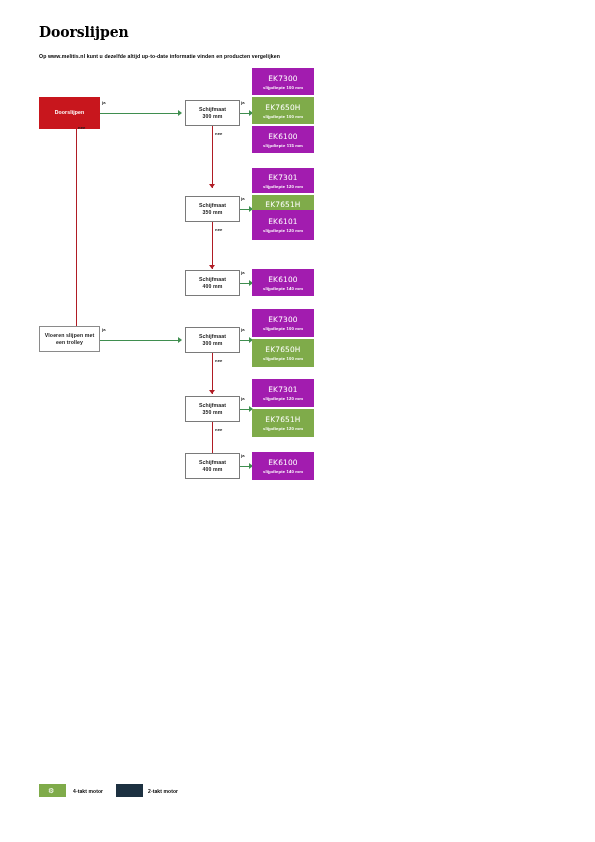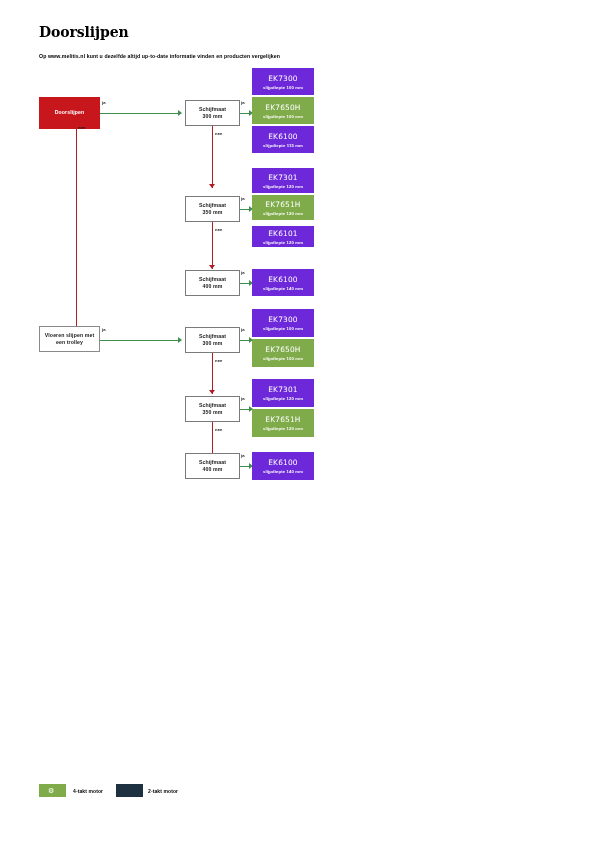--- a/index.html
+++ b/index.html
@@ -63,21 +63,21 @@
 
   
   .product {
     position: absolute;
     display: flex;
     flex-direction: column;
     align-items: center;
     justify-content: center;
     text-align: center;
   }
-  .product.dark { background: #6d28d9; }
+  .product.dark { background: #a21caf; }
   .product.green { background: #7fab4a; }
   .product .p-model {
     font-size: 7.4px;
     font-weight: normal;
     color: #ffffff;
     letter-spacing: 0.2px;
     font-family: "DejaVu Sans", sans-serif;
   }
   .product .p-depth {
     margin-top: 2px;
@@ -195,21 +195,21 @@
   <div class="lbl" style="left:215px; top:227px;">nee</div>
 
   <div class="product dark" style="left:252px; top:168px; width:62px; height:25px;">
     <span class="p-model">EK7301</span>
     <span class="p-depth">slijpdiepte 120 mm</span>
   </div>
   <div class="product green" style="left:252px; top:195px; width:62px; height:25px;">
     <span class="p-model">EK7651H</span>
     <span class="p-depth">slijpdiepte 120 mm</span>
   </div>
-  <div class="product dark" style="left:252px; top:226px; width:62px; height:21px;">
+  <div class="product dark" style="left:252px; top:210px; width:62px; height:30px;">
     <span class="p-model">EK6101</span>
     <span class="p-depth">slijpdiepte 120 mm</span>
   </div>
 
   <div class="node node-size" style="left:185px; top:270px; width:55px; height:26px; flex-direction:column;">
     <span>Schijfmaat</span>
     <span>400 mm</span>
   </div>
   <div class="line-h" style="left:240px; top:282.5px; width:10px;"></div>
   <div class="arrow-right" style="left:249px; top:279.5px;"></div>

